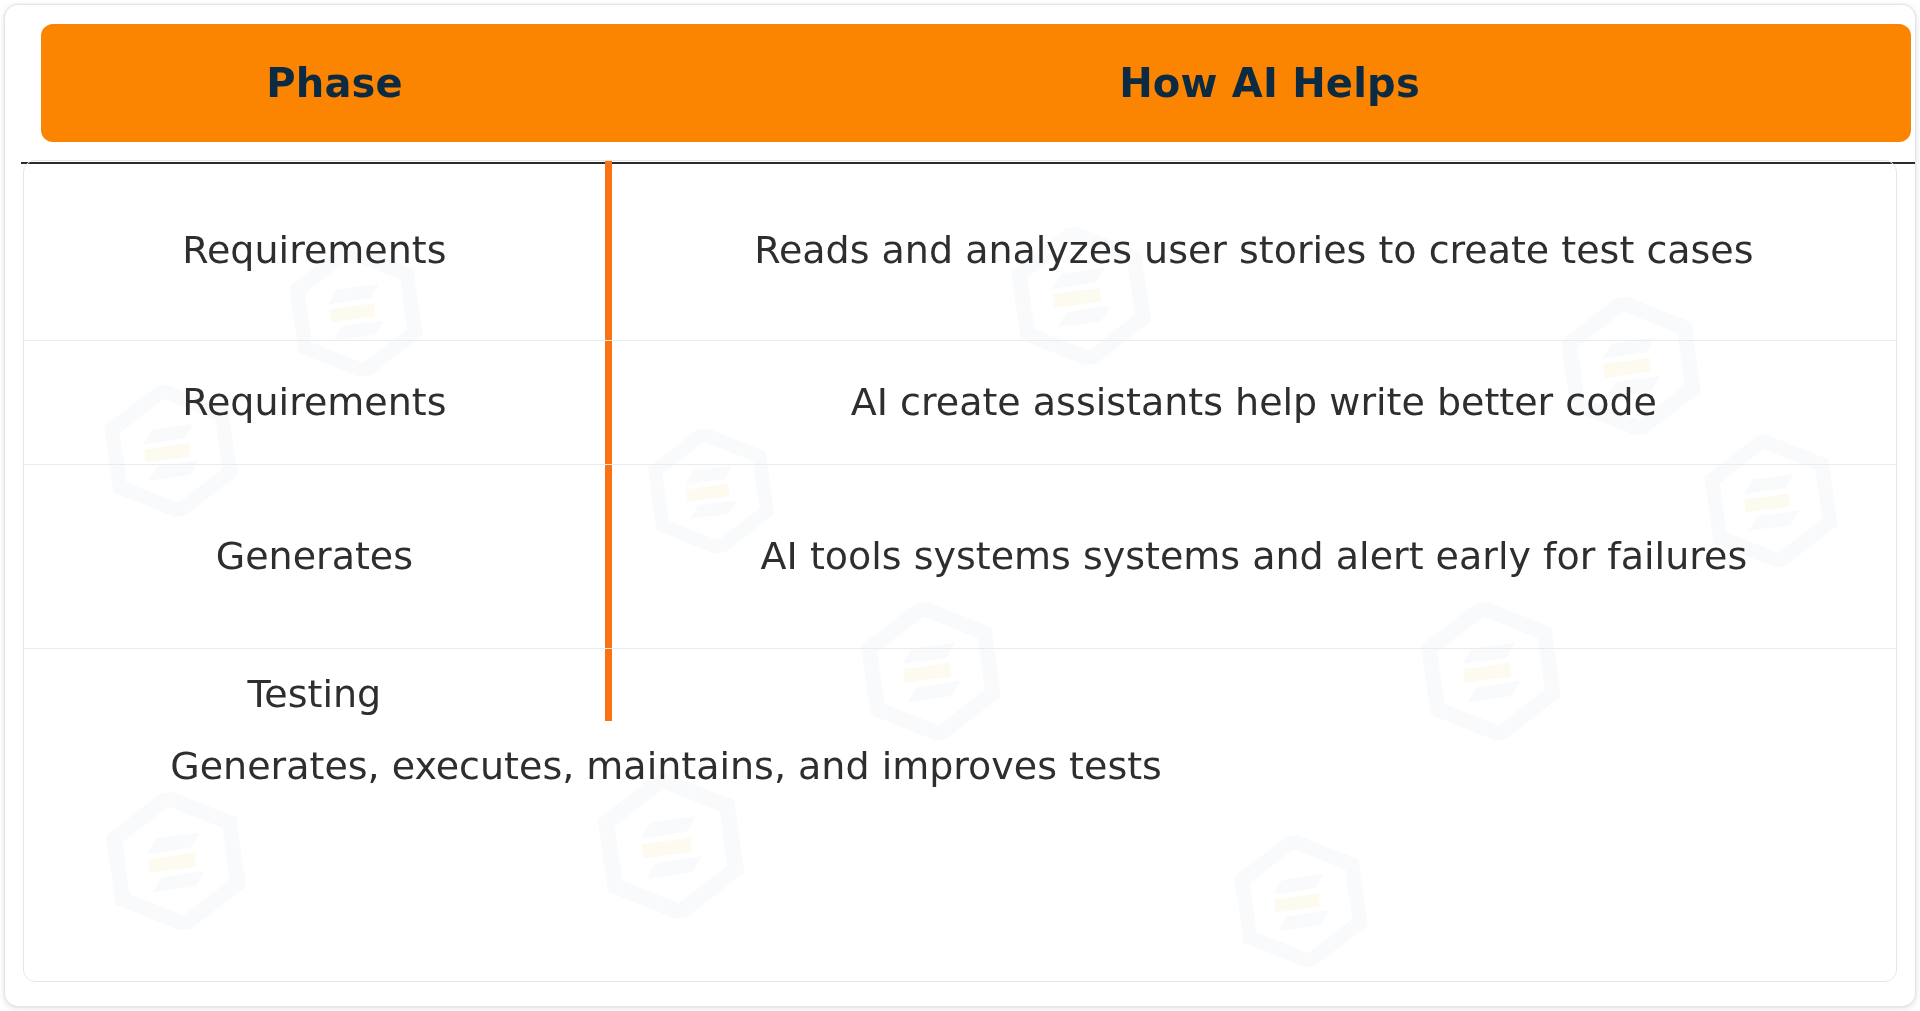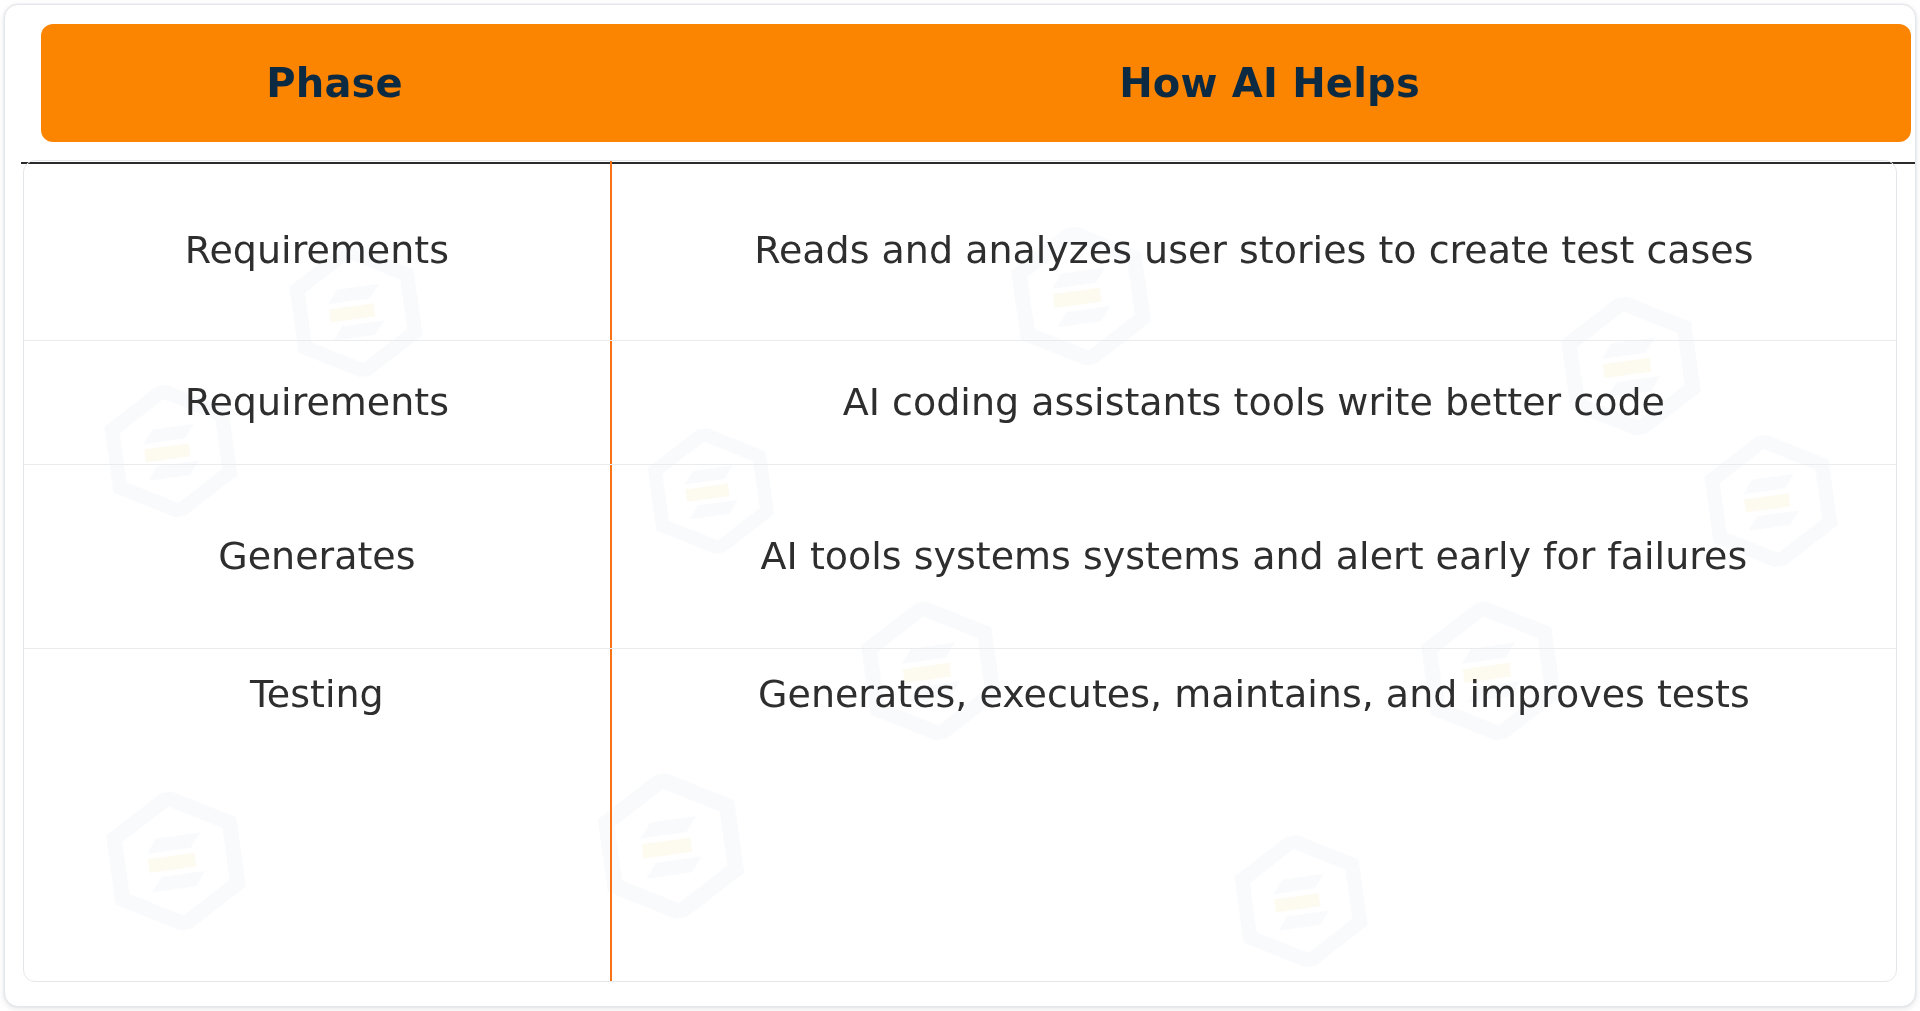--- a/index.html
+++ b/index.html
@@ -88,32 +88,32 @@
     display:flex;
     width:100%;
     border-bottom:1px solid #e9ebed;
     position:relative;
   }
   .row:last-child{ border-bottom:none; }
 
   .row-0{ height:180px; }
   .row-1{ height:124px; }
   .row-2{ height:184px; }
-  .row-3{ height:332px; }
+  .row-3{ height:332px;flex-direction:column; }
 
   .cell{
     display:flex;
     align-items:center;
     justify-content:center;
     text-align:center;
     padding:0 26px;
   }
   .cell.phase{
     width:31.4%;
-    border-right:2px solid #f97316;
+    border-right:7px solid #f97316;
   }
   .cell.helps{
     width:68.6%;
   }
   .cell-text{
     font-family:"DejaVu Sans","Liberation Sans",sans-serif;
     font-size:38px;
     font-weight:normal;
     color:#2e2e2e;
     line-height:1.36;
@@ -215,21 +215,21 @@
       <div class="cell helps">
         <span class="cell-text">Reads and analyzes user stories to create test cases</span>
       </div>
     </div>
 
     <div class="row row-1">
       <div class="cell phase">
         <span class="cell-text">Requirements</span>
       </div>
       <div class="cell helps">
-        <span class="cell-text">AI coding assistants tools write better code</span>
+        <span class="cell-text">AI create assistants help write better code</span>
       </div>
     </div>
 
     <div class="row row-2">
       <div class="cell phase">
         <span class="cell-text">Generates</span>
       </div>
       <div class="cell helps">
         <span class="cell-text">AI tools systems systems and alert early for failures</span>
       </div>

